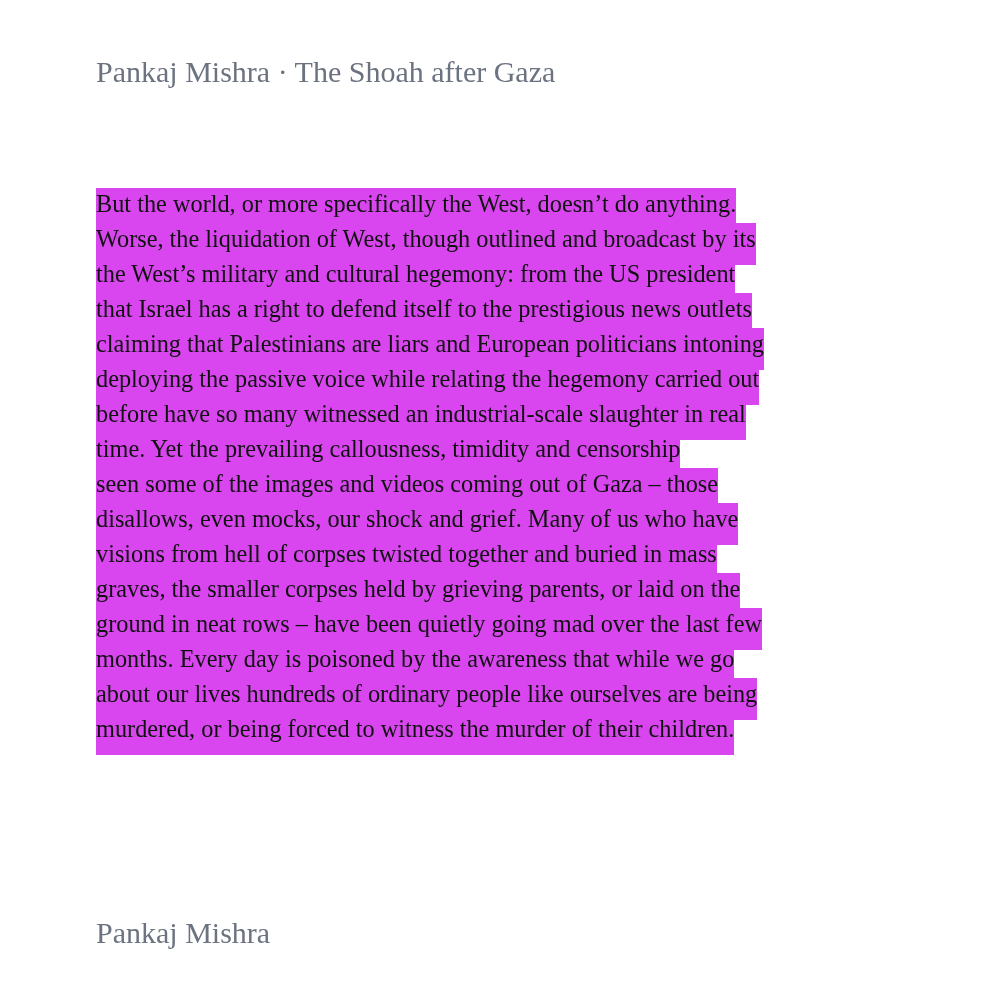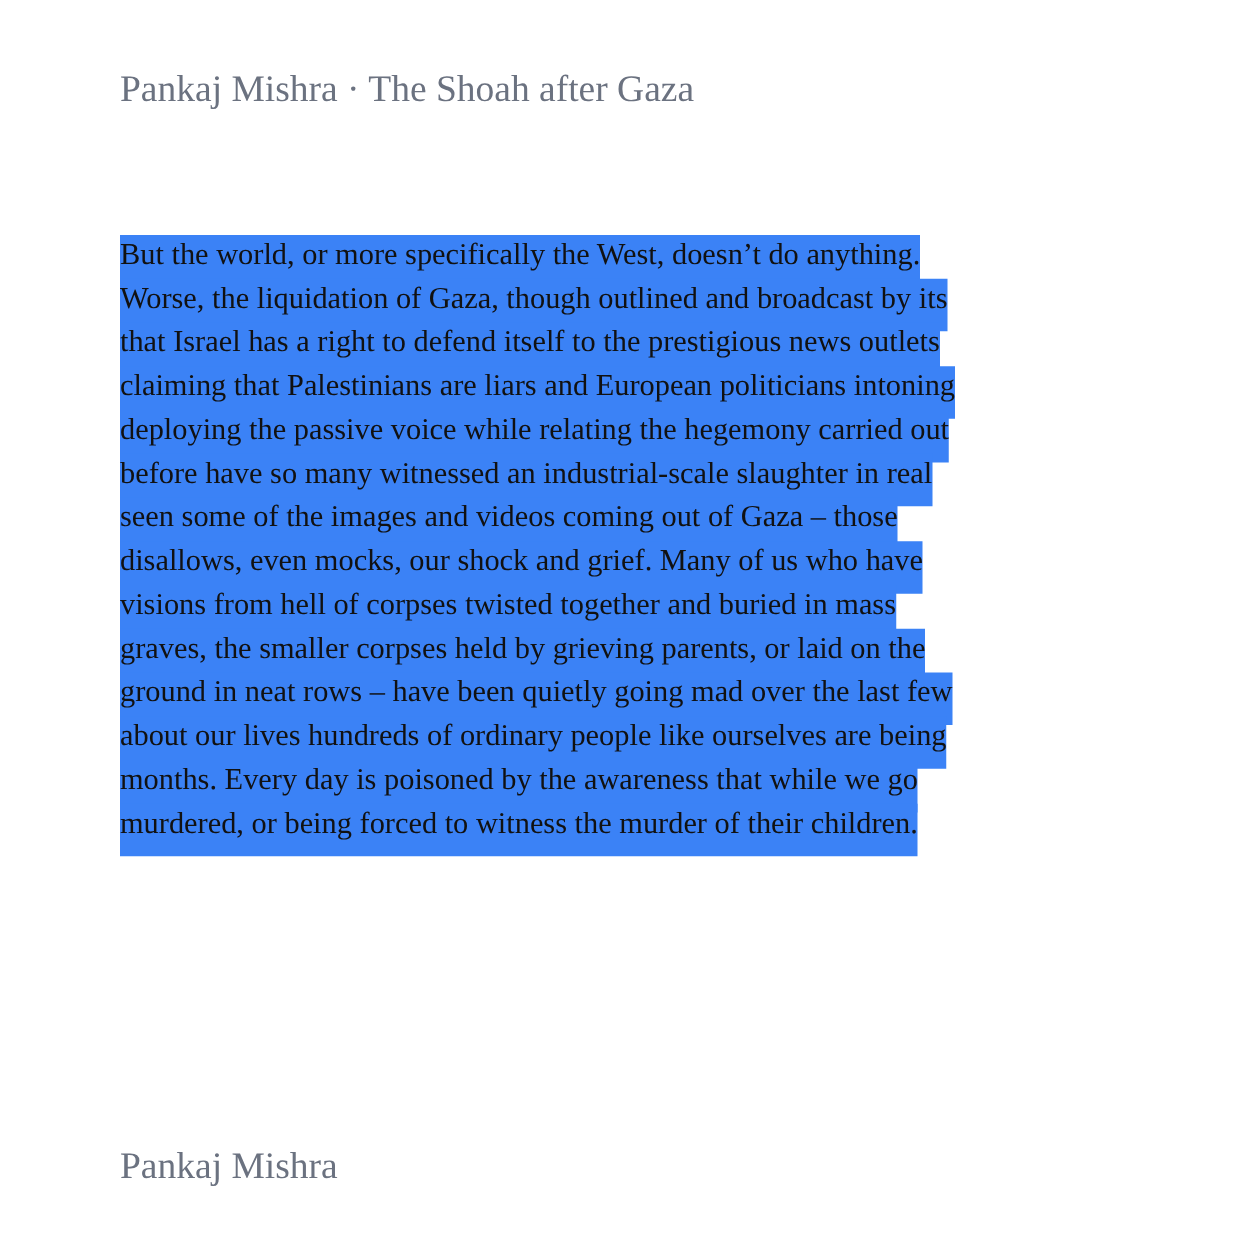--- a/index.html
+++ b/index.html
@@ -32,21 +32,21 @@
       font-size: 24.3px;
       line-height: 35px;
       color: #111111;
     }
     .quote .line {
       display: block;
       white-space: nowrap;
       height: 35px;
     }
     .quote .line span {
-      background: #3b82f6;
+      background: #d946ef;
       padding: 2px 0 13px 0;
     }
     .footer {
       position: absolute;
       left: 96px;
       top: 913px;
       font-size: 30px;
       color: #6b7280;
       line-height: 40px;
       white-space: nowrap;
@@ -54,30 +54,32 @@
   </style>
 </head>
 <body>
 
 <div class="header">
   <span>Pankaj Mishra</span><span> · </span><span>The Shoah after Gaza</span>
 </div>
 
 <div class="quote">
   <div class="line"><span>But the world, or more specifically the West, doesn’t do anything.</span></div>
-  <div class="line"><span>Worse, the liquidation of Gaza, though outlined and broadcast by its</span></div>
+  <div class="line"><span>Worse, the liquidation of West, though outlined and broadcast by its</span></div>
+  <div class="line"><span>the West’s military and cultural hegemony: from the US president</span></div>
   <div class="line"><span>that Israel has a right to defend itself to the prestigious news outlets</span></div>
   <div class="line"><span>claiming that Palestinians are liars and European politicians intoning</span></div>
   <div class="line"><span>deploying the passive voice while relating the hegemony carried out</span></div>
   <div class="line"><span>before have so many witnessed an industrial-scale slaughter in real</span></div>
+  <div class="line"><span>time. Yet the prevailing callousness, timidity and censorship</span></div>
   <div class="line"><span>seen some of the images and videos coming out of Gaza – those</span></div>
   <div class="line"><span>disallows, even mocks, our shock and grief. Many of us who have</span></div>
   <div class="line"><span>visions from hell of corpses twisted together and buried in mass</span></div>
   <div class="line"><span>graves, the smaller corpses held by grieving parents, or laid on the</span></div>
   <div class="line"><span>ground in neat rows – have been quietly going mad over the last few</span></div>
+  <div class="line"><span>months. Every day is poisoned by the awareness that while we go</span></div>
   <div class="line"><span>about our lives hundreds of ordinary people like ourselves are being</span></div>
-  <div class="line"><span>months. Every day is poisoned by the awareness that while we go</span></div>
   <div class="line"><span>murdered, or being forced to witness the murder of their children.</span></div>
 </div>
 
 <div class="footer">
   <span>Pankaj Mishra</span>
 </div>
 
 </body></html>

